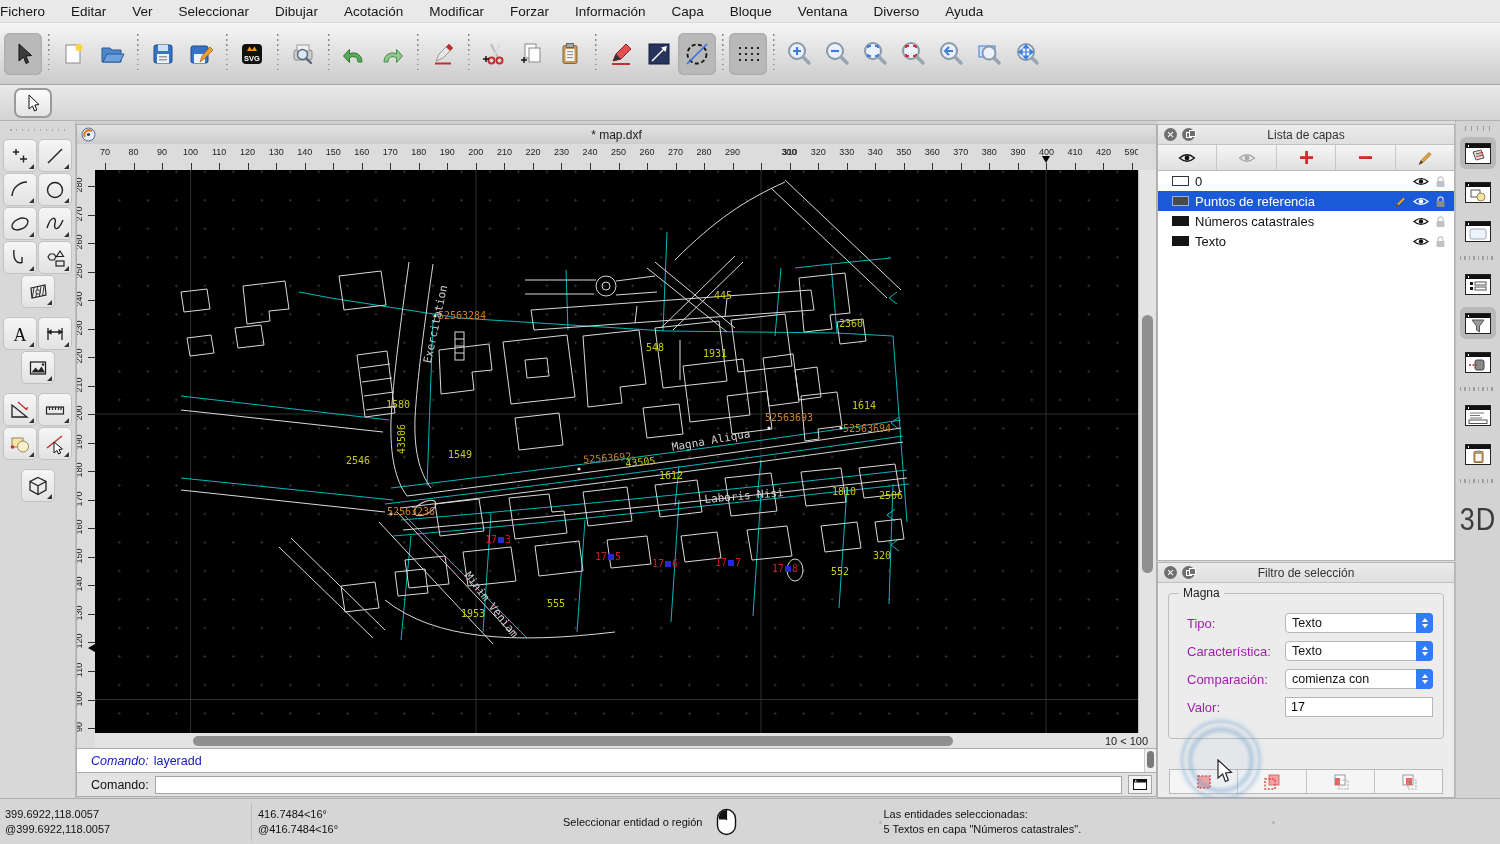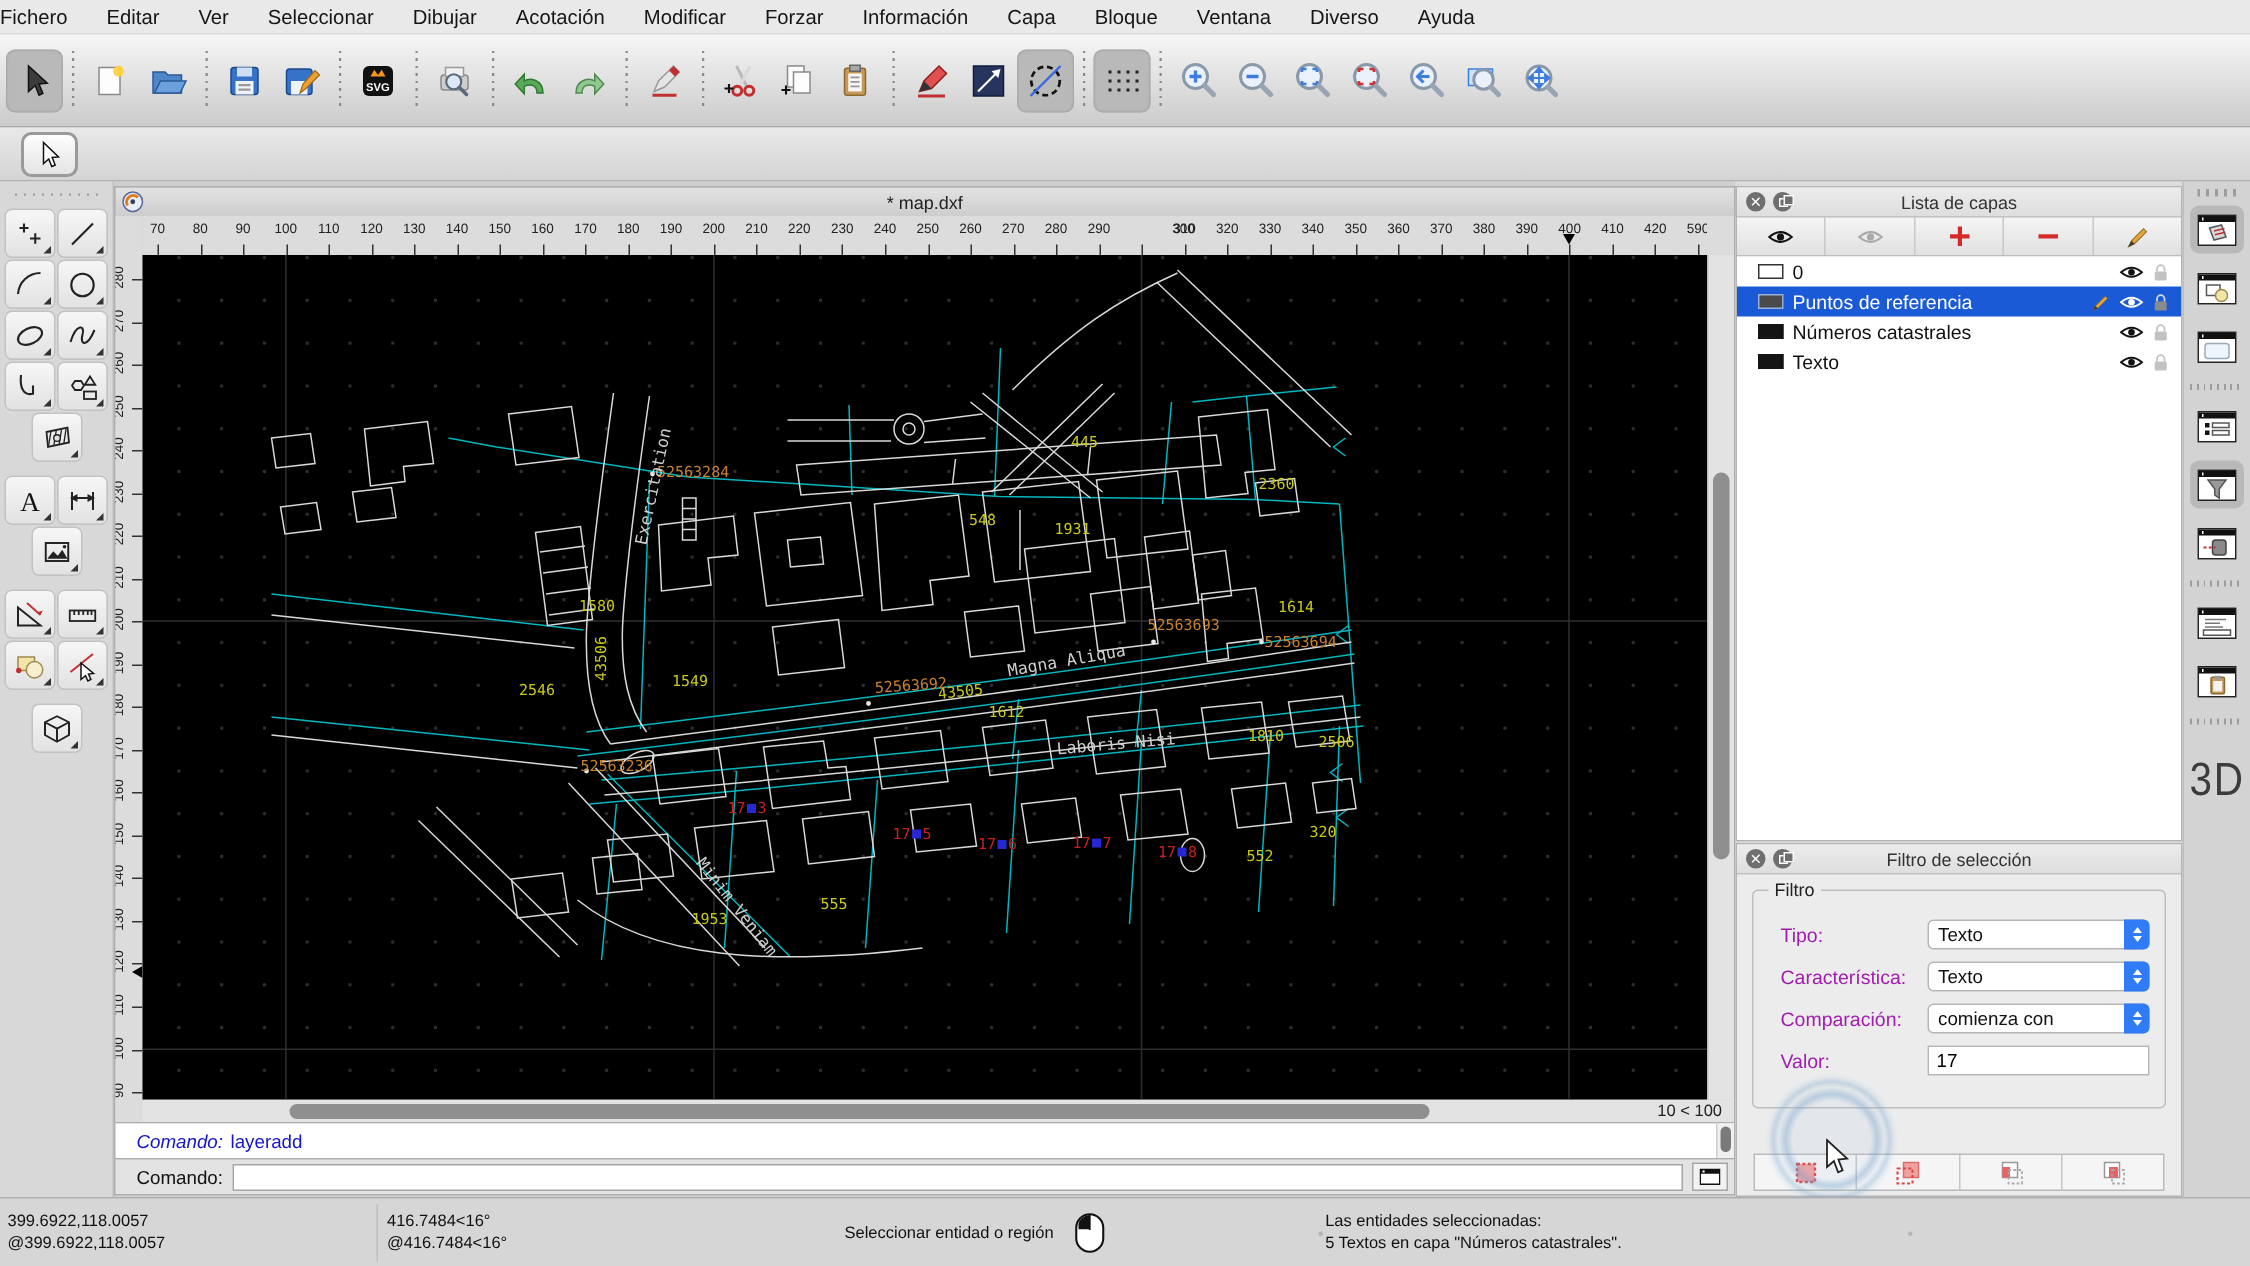--- a/index.html
+++ b/index.html
@@ -968,21 +968,21 @@
               <div class="xg"></div>
             </div>
           <div class="pcirc">
               <div class="dg"></div>
             </div>
         </div>
         <div class="ptitle">Filtro de selección</div>
       </div>
 
       <div class="groupbox">
-        <div class="legend">Filtro</div>
+        <div class="legend">Magna</div>
         <div class="frow">
           <div class="flabel">Tipo:</div>
           <div class="combo">
             <div class="cval">Texto</div>
             <div class="stepper">
                 <i class="up"></i>
                 <i class="dn"></i>
               </div>
           </div>
         </div>

